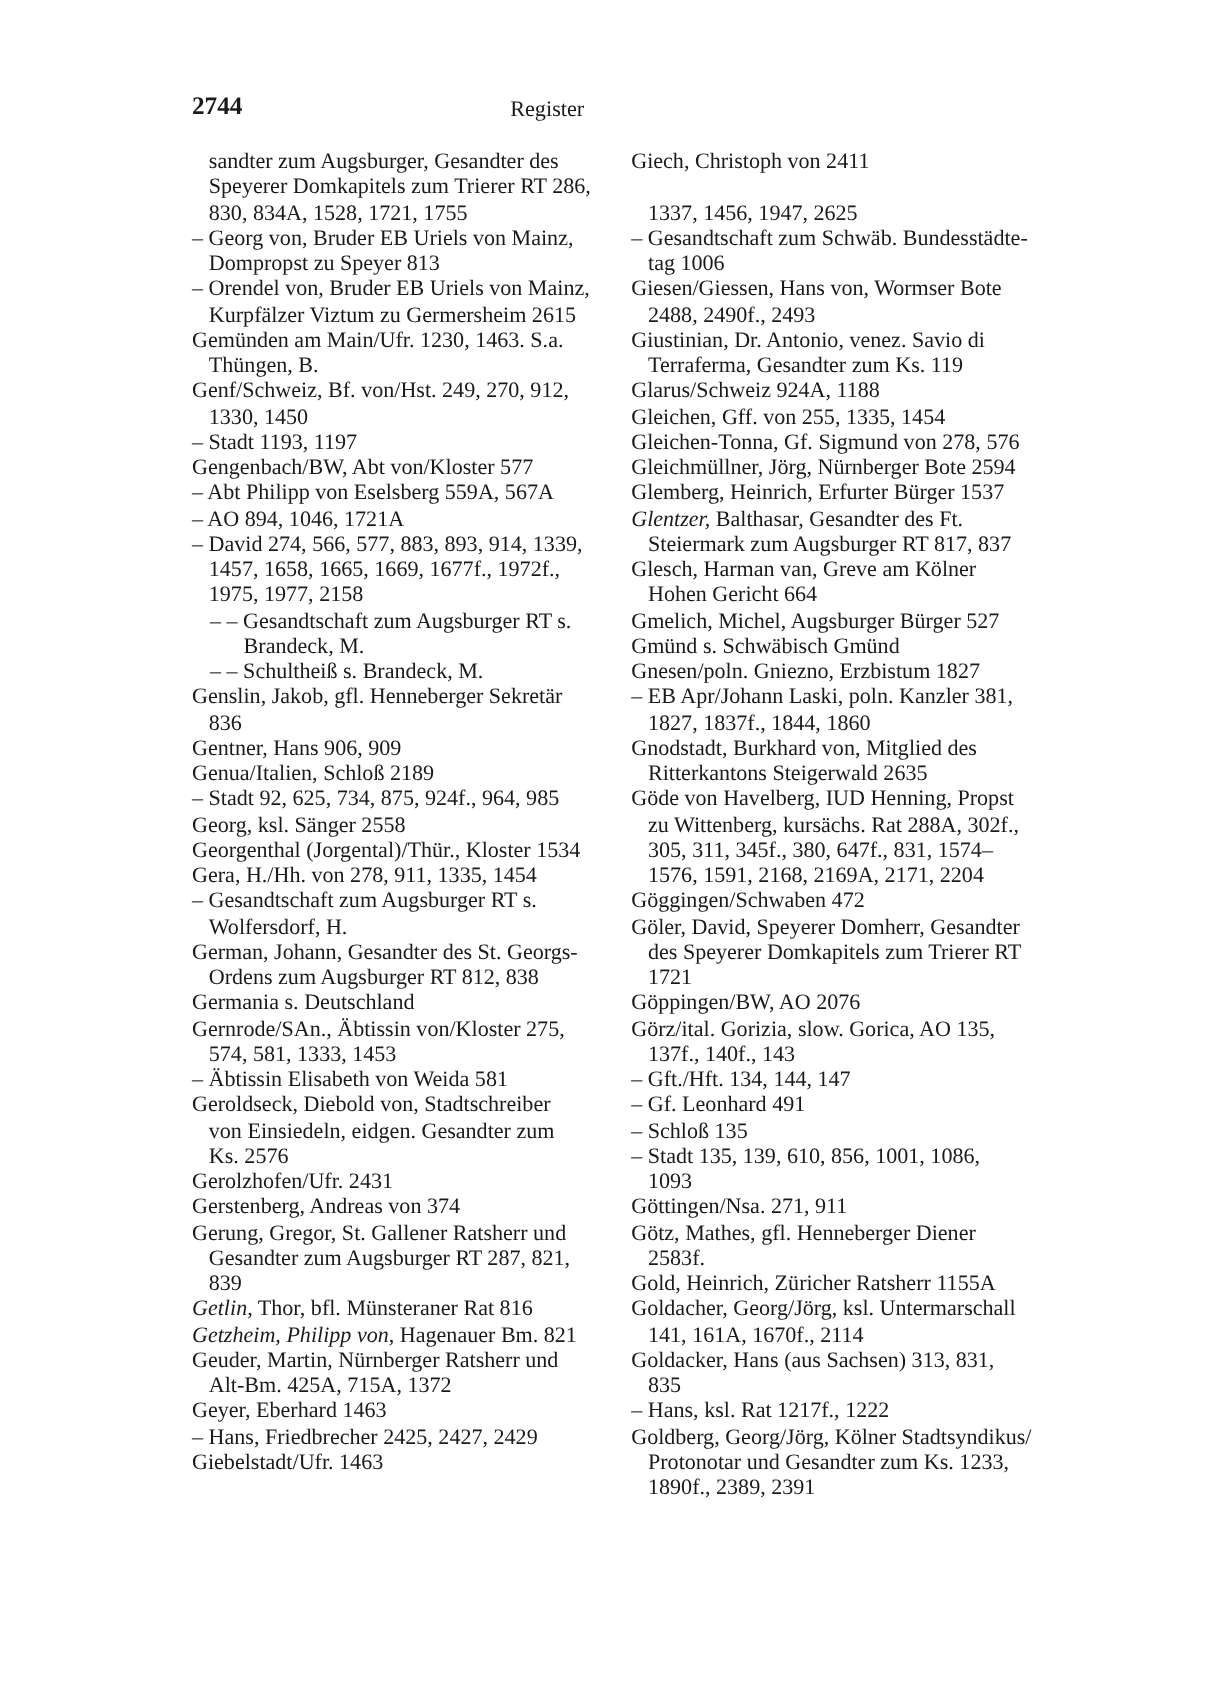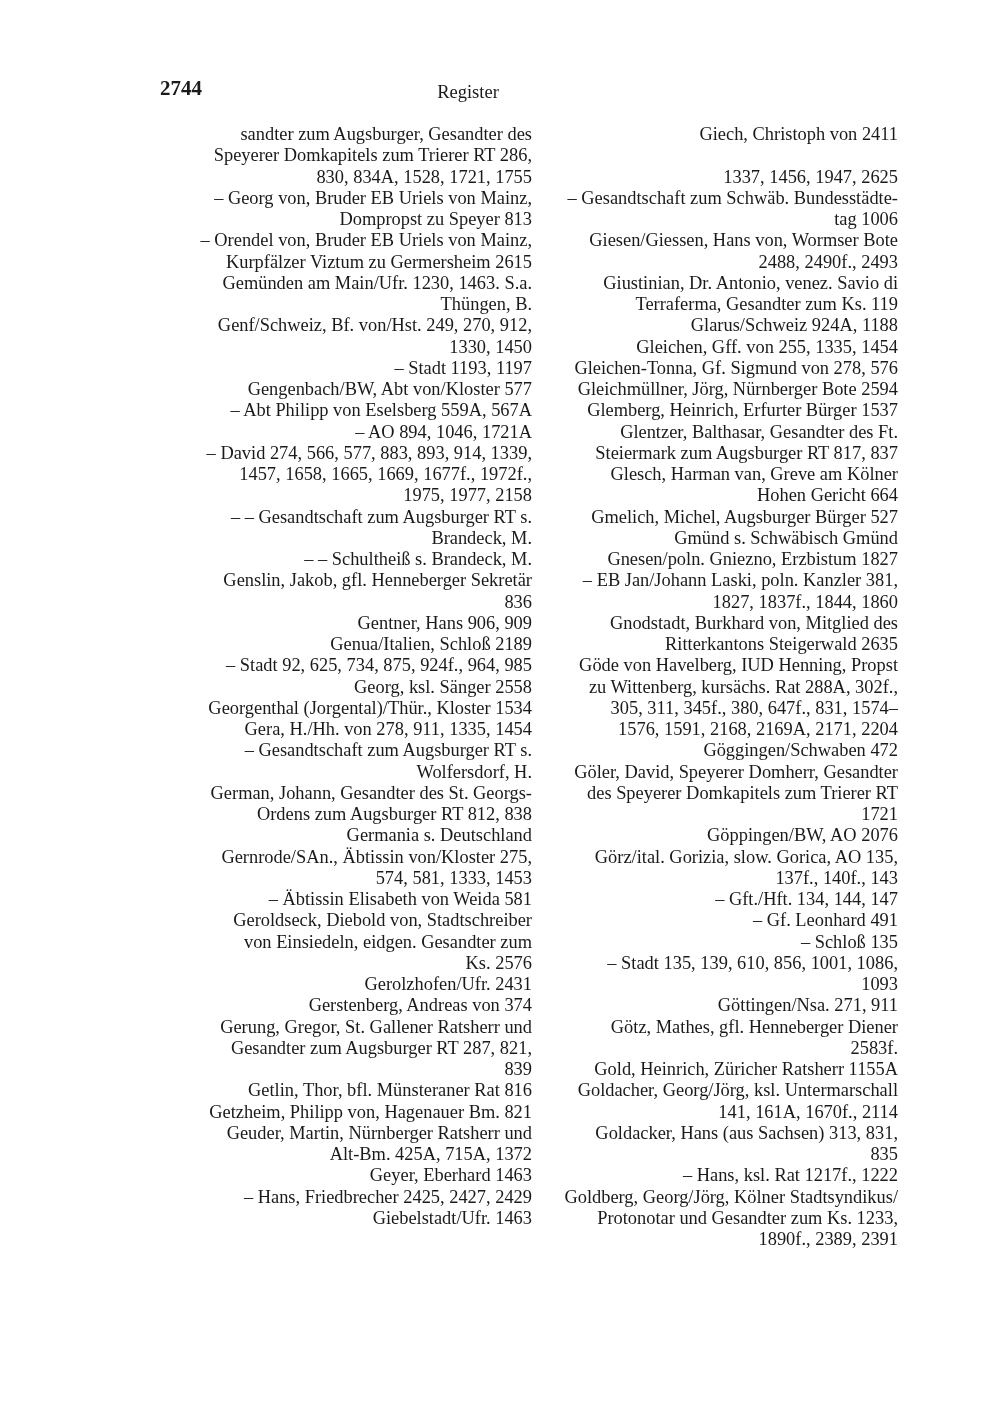--- a/index.html
+++ b/index.html
@@ -1,27 +1,27 @@
 <!DOCTYPE html>
 <html><head>
   <meta charset="utf-8">
   <style>
     html, body { margin: 0; padding: 0; background: #ffffff; }
     body { width: 1004px; height: 1418px; position: relative; overflow: hidden;
       font-family: "Liberation Serif", "DejaVu Serif", serif; color: #1a1a1a; }
     .page-number { position: absolute; left: 160px; top: 76px; font-size: 21px; font-weight: bold; }
-    .running-head { position: absolute; left: 12px; width: 850px; top: 82px; text-align: center;
+    .running-head { position: absolute; left: 0; width: 850px; top: 82px; text-align: center;
       font-size: 18.5px; padding-left: 62px; box-sizing: border-box; }
-    .col { position: absolute; top: 124px; font-size: 18.4px; line-height: 21.25px; text-align: right; }
+    .col { position: absolute; top: 124px; font-size: 18.4px; line-height: 21.25px; }
     .col-left { left: 160px; width: 372px; }
     .col-right { left: 526px; width: 372px; }
     .entry { padding-left: 14px; text-indent: -14px; white-space: normal; }
     .entry.cont { padding-left: 14px; text-indent: 0; }
-    .entry.sub2 { padding-left: 28px; text-indent: -28px; }
-    .it { }
+    .entry.sub2 { padding-left: 28px; text-indent: -28px; margin-left: 15px; }
+    .it { font-style: italic; }
   </style>
 </head>
 <body>
 
 <div class="page-number">2744</div>
 <div class="running-head">Register</div>
 
 <div class="col col-left" id="colL">
     <div class="entry cont"><span>sandter zum Augsburger, Gesandter des</span><br><span>Speyerer Domkapitels zum Trierer RT  286,</span><br><span>830, 834A, 1528, 1721, 1755</span></div>
     <div class="entry"><span>– Georg von, Bruder EB Uriels von Mainz,</span><br><span>Dompropst zu Speyer  813</span></div>
@@ -67,21 +67,21 @@
     <div class="entry"><span>Glarus/Schweiz  924A, 1188</span></div>
     <div class="entry"><span>Gleichen, Gff. von  255, 1335, 1454</span></div>
     <div class="entry"><span>Gleichen-Tonna, Gf. Sigmund von  278, 576</span></div>
     <div class="entry"><span>Gleichmüllner, Jörg, Nürnberger Bote  2594</span></div>
     <div class="entry"><span>Glemberg, Heinrich, Erfurter Bürger  1537</span></div>
     <div class="entry"><span class="it">Glentzer,</span><span>  Balthasar, Gesandter des Ft.</span><br><span>Steiermark zum Augsburger RT  817, 837</span></div>
     <div class="entry"><span>Glesch, Harman van, Greve am Kölner</span><br><span>Hohen Gericht  664</span></div>
     <div class="entry"><span>Gmelich, Michel, Augsburger Bürger  527</span></div>
     <div class="entry"><span>Gmünd s. Schwäbisch Gmünd</span></div>
     <div class="entry"><span>Gnesen/poln. Gniezno, Erzbistum  1827</span></div>
-    <div class="entry"><span>– EB Jan/Johann Laski, poln. Kanzler  381,</span><br><span>1827, 1837f., 1844, 1860</span></div>
+    <div class="entry"><span>– EB Apr/Johann Laski, poln. Kanzler  381,</span><br><span>1827, 1837f., 1844, 1860</span></div>
     <div class="entry"><span>Gnodstadt, Burkhard von, Mitglied des</span><br><span>Ritterkantons Steigerwald   2635</span></div>
     <div class="entry"><span>Göde von Havelberg, IUD Henning, Propst</span><br><span>zu Wittenberg, kursächs. Rat  288A, 302f.,</span><br><span>305, 311, 345f., 380, 647f., 831, 1574–</span><br><span>1576, 1591, 2168, 2169A, 2171, 2204</span></div>
     <div class="entry"><span>Gögg​ingen/Schwaben  472</span></div>
     <div class="entry"><span>Göler, David, Speyerer Domherr, Gesandter</span><br><span>des Speyerer Domkapitels zum Trierer RT</span><br><span>1721</span></div>
     <div class="entry"><span>Göppingen/BW, AO  2076</span></div>
     <div class="entry"><span>Görz/ital. Gorizia, slow. Gorica, AO  135,</span><br><span>137f., 140f., 143</span></div>
     <div class="entry"><span>– Gft./Hft.  134, 144, 147</span></div>
     <div class="entry"><span>– Gf. Leonhard  491</span></div>
     <div class="entry"><span>– Schloß  135</span></div>
     <div class="entry"><span>– Stadt  135, 139, 610, 856, 1001, 1086,</span><br><span>1093</span></div>

